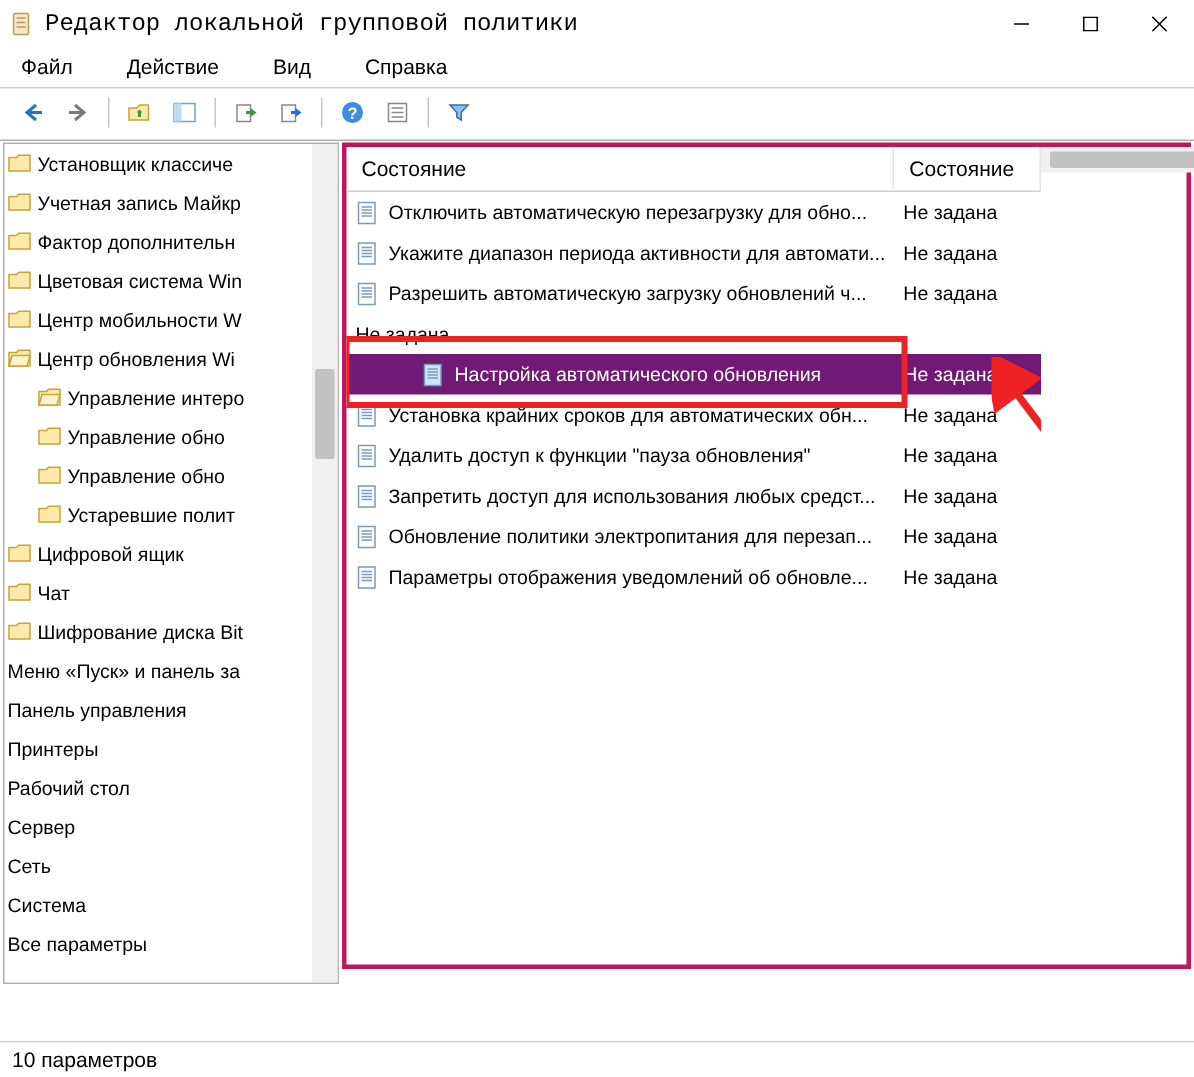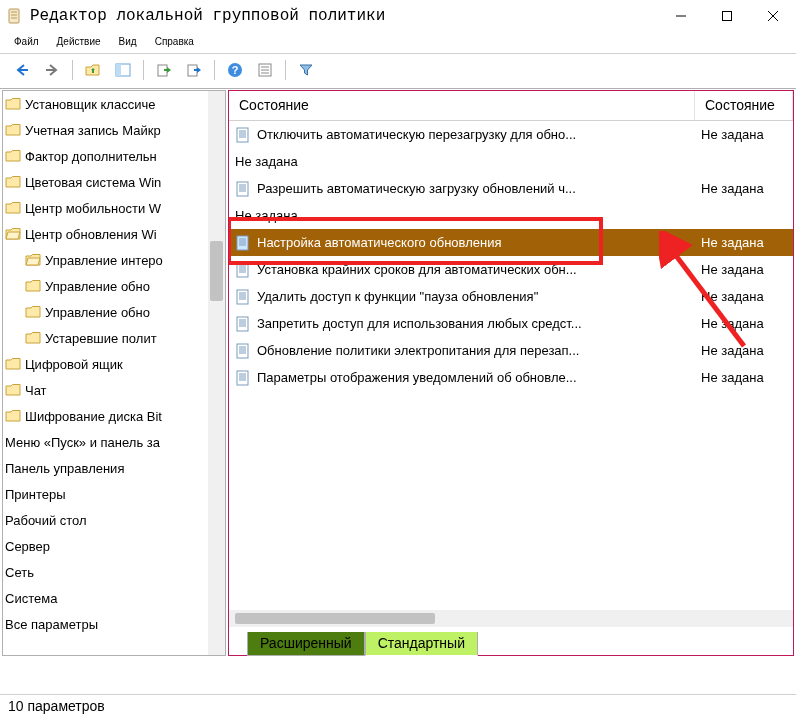--- a/index.html
+++ b/index.html
@@ -4,54 +4,54 @@
 <style>
   * { box-sizing: border-box; margin: 0; padding: 0; }
   html, body { width: 796px; height: 718px; font-family: "Segoe UI", Tahoma, sans-serif; font-size: 13px; background: #fff; color: #000; overflow: hidden; }
   .window { display: flex; flex-direction: column; height: 100%; }
   
   .titlebar { display: flex; align-items: center; height: 32px; padding: 0 0 0 6px; }
   .titlebar .app-icon { width: 18px; height: 18px; margin-right: 6px; display: flex; align-items: center; justify-content: center; }
   .titlebar .title { flex: 1; font-size: 16px; font-family: Liberation Mono, monospace; }
   .winbtn { width: 46px; height: 32px; display: flex; align-items: center; justify-content: center; }
   
-  .menubar { display: flex; gap: 18px; padding: 4px 14px 6px; font-size: 10px; }
+  .menubar { display: flex; gap: 36px; padding: 4px 14px 6px; font-size: 14px; }
   .menubar span { cursor: default; }
   hr.sep { border: none; border-top: 1px solid #d0d0d0; }
   
   .toolbar { display: flex; align-items: center; gap: 6px; padding: 4px 10px 6px; border-bottom: 1px solid #b0b0b0; }
   .tbtn { width: 24px; height: 24px; display: flex; align-items: center; justify-content: center; border: 1px solid transparent; }
   .tdiv { width: 1px; height: 20px; background: #c5c5c5; margin: 0 2px; }
   
   .main { flex: 1; display: flex; min-height: 0; border-top: 1px solid #fff; }
   
   .tree { width: 224px; border: 1px solid #b0b0b0; margin: 0 2px 2px 2px; overflow: hidden; position: relative; }
   .tree-inner { height: 100%; overflow-y: hidden; text-align: center; }
   .tree-row { display: flex; align-items: center; height: 26px; white-space: nowrap; overflow: hidden; }
   .tree-row .icon { margin-right: 4px; flex: 0 0 auto; display: flex; align-items: center; }
   .tree-row.d0 { padding-left: 2px; }
   .tree-row.d1 { padding-left: 22px; }
   .tree-row.td0 { padding-left: 2px; } 
   .tree-scroll { position: absolute; right: 0; top: 0; bottom: 0; width: 17px; background: #f0f0f0; display: flex; flex-direction: column; }
   .tree-scroll .track { flex: 1; position: relative; }
   .tree-scroll .thumb { position: absolute; left: 2px; right: 2px; top: 150px; height: 60px; background: #c2c2c2; border-radius: 2px; }
   
-  .right { flex: 1; display: flex; flex-direction: column; border: 1px solid #be185d; margin: 0 2px 2px 0; min-width: 0; }
+  .right { flex: 1; display: flex; flex-direction: row; border: 3px solid #be185d; margin: 0 2px 12px 0; min-width: 0; }
   .grid { flex: 1; display: flex; min-height: 0; position: relative; }
   .grid-inner { flex: 1; overflow: hidden; position: relative; }
   .grid-head { display: flex; height: 30px; border-bottom: 1px solid #d0d0d0; }
   .grid-head .col { padding: 6px 10px; font-size: 14px; border-right: 1px solid #e5e5e5; white-space: nowrap; overflow: hidden; }
   .col-name { flex: 1; min-width: 0; }
   .col-state { width: 98px; }
   .grid-body { position: relative; }
   .grid-row { display: flex; align-items: center; height: 27px; }
   .grid-row .cell { padding: 0 6px; white-space: nowrap; overflow: hidden; text-overflow: ellipsis; }
   .grid-row .cell-name { flex: 1; min-width: 0; display: flex; align-items: center; gap: 6px; }
   .grid-row .cell-state { width: 98px; }
-  .grid-row.selected { background: #a16207; color: #fff; }
+  .grid-row.selected { background: #701a75; color: #fff; padding-left: 44px; }
   .grid-row.selected .cell-state { color: #fff; }
   
   .annot-box { position: absolute; border: 4px solid #e22; pointer-events: none; }
   .annot-arrow { position: absolute; pointer-events: none; }
   
   .hscroll { height: 17px; background: #f0f0f0; display: flex; align-items: center; }
   .hscroll .thumb { height: 11px; background: #c2c2c2; border-radius: 2px; margin-left: 6px; width: 200px; }
   
   .tabs { display: flex; align-items: flex-end; height: 28px; padding-left: 18px; gap: 0; }
   .tab { padding: 3px 12px 4px; border: 1px solid #aeaeae; border-top: none; font-size: 14px; background: #fdfdfd; position: relative; bottom: -1px; }
@@ -333,20 +333,32 @@
                       <line x1="4" y1="6" x2="11" y2="6" stroke="#7a9bbd"></line>
                       <line x1="4" y1="8" x2="11" y2="8" stroke="#7a9bbd"></line>
                       <line x1="4" y1="10" x2="11" y2="10" stroke="#7a9bbd"></line>
                     </svg>
                   </span>
                   <span>Отключить автоматическую перезагрузку для обно...</span>
                 </div>
                 <div class="cell cell-state">Не задана</div>
               </div>
               <div class="grid-row">
+                <div class="cell cell-name">
+                  <span>
+                    <svg width="16" height="16" viewBox="0 0 16 16">
+                      <rect x="2" y="1" width="11" height="14" fill="#fff" stroke="#7a9bbd"></rect>
+                      <line x1="4" y1="4" x2="11" y2="4" stroke="#7a9bbd"></line>
+                      <line x1="4" y1="6" x2="11" y2="6" stroke="#7a9bbd"></line>
+                      <line x1="4" y1="8" x2="11" y2="8" stroke="#7a9bbd"></line>
+                      <line x1="4" y1="10" x2="11" y2="10" stroke="#7a9bbd"></line>
+                    </svg>
+                  </span>
+                  <span>Укажите диапазон периода активности для автомати...</span>
+                </div>
                 <div class="cell cell-state">Не задана</div>
               </div>
               <div class="grid-row">
                 <div class="cell cell-name">
                   <span>
                     <svg width="16" height="16" viewBox="0 0 16 16">
                       <rect x="2" y="1" width="11" height="14" fill="#fff" stroke="#7a9bbd"></rect>
                       <line x1="4" y1="4" x2="11" y2="4" stroke="#7a9bbd"></line>
                       <line x1="4" y1="6" x2="11" y2="6" stroke="#7a9bbd"></line>
                       <line x1="4" y1="8" x2="11" y2="8" stroke="#7a9bbd"></line>

